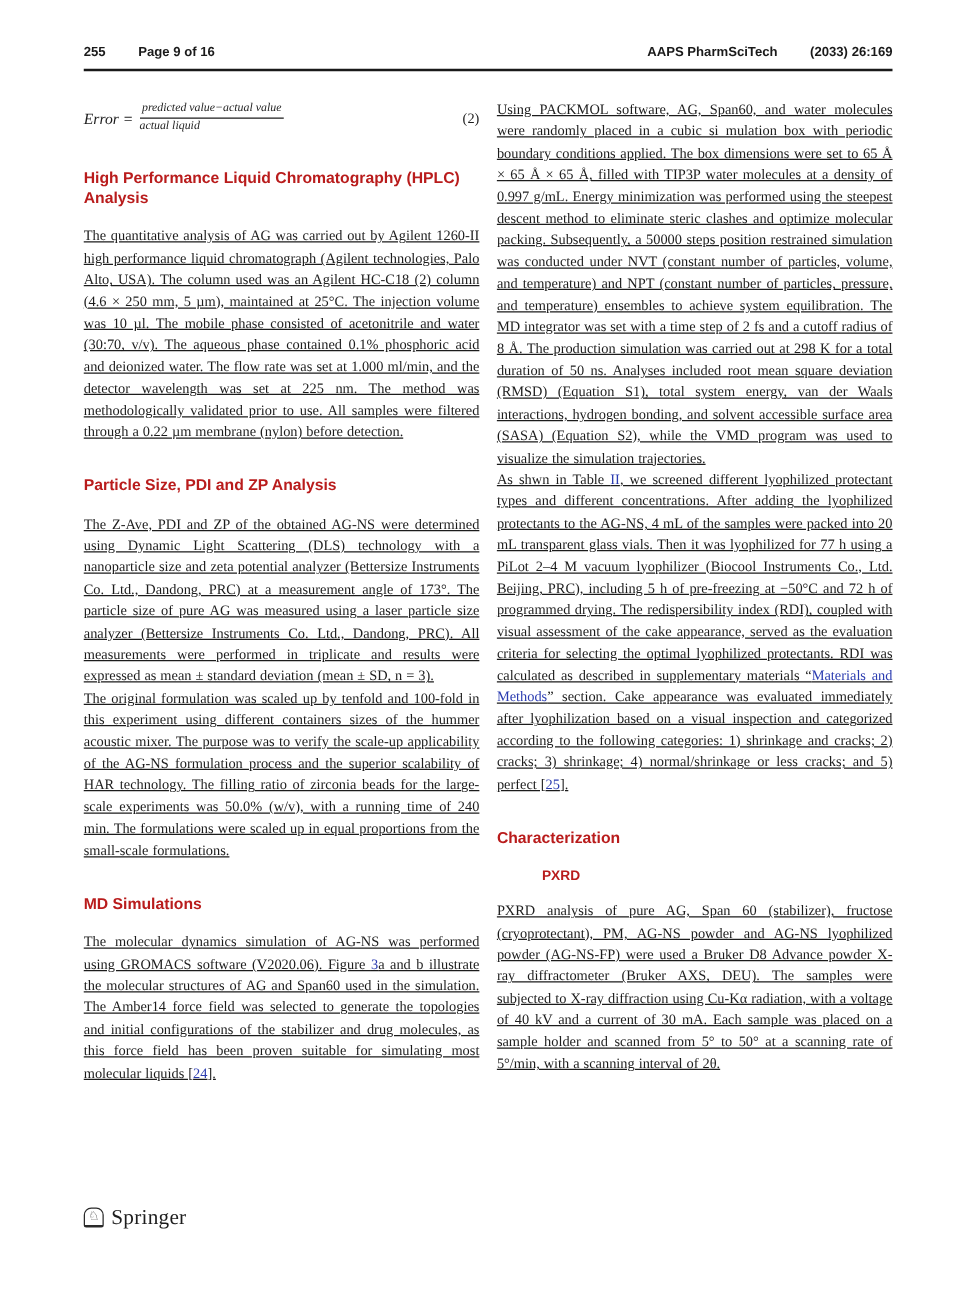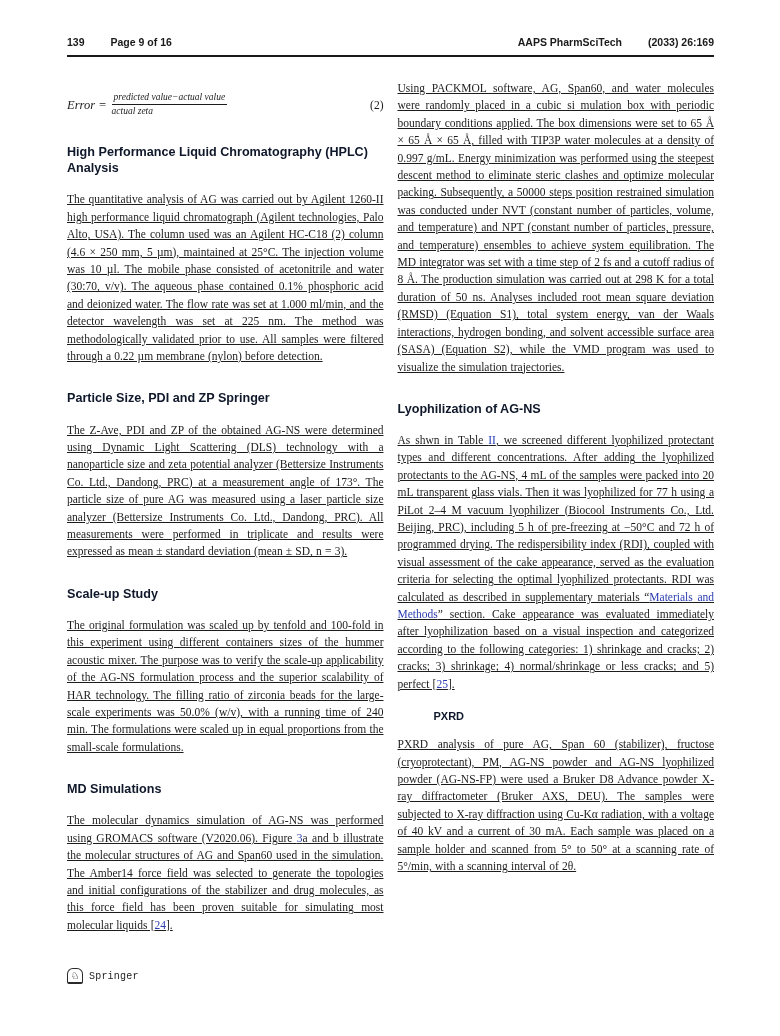--- a/index.html
+++ b/index.html
@@ -24,34 +24,34 @@
     font-size: 10.5px; font-weight: 700; color: #1a1a1a;
     padding-bottom: 7px;
     border-bottom: 2px solid #1a1a1a;
   }
   .hdr .grp { display: flex; gap: 26px; }
   .hdr .grp.right { }
   
   .cols { display: flex; gap: 14px; margin-top: 21px; }
   .col { flex: 1 1 0; min-width: 0; }
   
-  .eq-row { display: flex; align-items: center; margin: 14px 0 2px 0; }
+  .eq-row { display: flex; align-items: center; margin: 4px 0 2px 0; }
   .eq-lhs { font-style: italic; font-size: 12.5px; }
   .frac { display: inline-block; vertical-align: middle; margin-left: 5px; }
   .frac .num {
     display: block; font-style: italic; font-size: 9.5px;
     border-bottom: 1px solid #1c1c1c; padding: 0 2px 1px 2px; line-height: 1.2;
   }
   .frac .den { display: block; font-style: italic; font-size: 9.5px; line-height: 1.35; }
   .eq-no { margin-left: auto; font-size: 11.5px; }
   
   .sec-h {
     font-family: "Liberation Sans", sans-serif;
     font-weight: 700; font-size: 12.6px; line-height: 1.28;
-    color: #0f172a; margin: 25px 0 15px 0;
+    color: #b91c1c; margin: 25px 0 15px 0;
   }
   .sec-h.sub { font-size: 11px; margin: 16px 0 13px 0; padding-left: 36px; }
   .para {
     font-size: 11.5px; line-height: 17.4px;
     text-align: justify; margin: 0 0 0 0;
     word-spacing: 0.3px;
     text-decoration: underline;
   }
   a.ref { color: #2b3cb0; text-decoration: none; cursor: pointer; }
   
@@ -59,65 +59,64 @@
     position: absolute; left: 67px; bottom: 52px;
     display: flex; align-items: center; gap: 6px;
   }
   .spr-logo {
     display: inline-flex; align-items: center; justify-content: center;
     width: 14px; height: 13px;
     border: 1.2px solid #2a2a2a; border-radius: 6px 6px 2px 2px;
     border-bottom-width: 2.5px;
     font-size: 10px; line-height: 1; color: #2a2a2a;
   }
-  .spr-name { font-family: Liberation Mono, monospace; font-size: 10px; color: #1d1d1d; letter-spacing: 0.2px; text-align: right; }
+  .spr-name { font-family: Liberation Serif, serif; font-size: 17px; color: #1d1d1d; letter-spacing: 0.2px; text-align: right; }
 </style>
 </head>
 <body>
 
 <div class="page">
 
   <div class="hdr">
     <div class="grp">
-      <span>139</span>
+      <span>255</span>
       <span>Page 9 of 16</span>
     </div>
     <div class="grp right">
       <span>AAPS PharmSciTech</span>
       <span>(2033) 26:169</span>
     </div>
   </div>
 
   <div class="cols">
     <div class="col">
       <div class="eq-row">
         <span class="eq-lhs">Error =</span>
         <span class="frac">
           <span class="num">predicted value−actual value</span>
-          <span class="den">actual zeta</span>
+          <span class="den">actual liquid</span>
         </span>
         <span class="eq-no">(2)</span>
       </div>
       <div id="left-sections">
           <div class="sec-h" style="margin-top: 26px;">High Performance Liquid Chromatography (HPLC) Analysis</div>
           <p class="para">The quantitative analysis of AG was carried out by Agilent 1260-II high performance liquid chromatograph (Agilent technologies, Palo Alto, USA). The column used was an Agilent HC-C18 (2) column (4.6 × 250 mm, 5 µm), maintained at 25°C. The injection volume was 10 µl. The mobile phase consisted of acetonitrile and water (30:70, v/v). The aqueous phase contained 0.1% phosphoric acid and deionized water. The flow rate was set at 1.000 ml/min, and the detector wavelength was set at 225 nm. The method was methodologically validated prior to use. All samples were filtered through a 0.22 µm membrane (nylon) before detection.</p>
-          <div class="sec-h">Particle Size, PDI and ZP Springer</div>
+          <div class="sec-h">Particle Size, PDI and ZP Analysis</div>
           <p class="para">The Z-Ave, PDI and ZP of the obtained AG-NS were determined using Dynamic Light Scattering (DLS) technology with a nanoparticle size and zeta potential analyzer (Bettersize Instruments Co. Ltd., Dandong, PRC) at a measurement angle of 173°. The particle size of pure AG was measured using a laser particle size analyzer (Bettersize Instruments Co. Ltd., Dandong, PRC). All measurements were performed in triplicate and results were expressed as mean ± standard deviation (mean ± SD, n = 3).</p>
-          <div class="sec-h">Scale-up Study</div>
           <p class="para">The original formulation was scaled up by tenfold and 100-fold in this experiment using different containers sizes of the hummer acoustic mixer. The purpose was to verify the scale-up applicability of the AG-NS formulation process and the superior scalability of HAR technology. The filling ratio of zirconia beads for the large-scale experiments was 50.0% (w/v), with a running time of 240 min. The formulations were scaled up in equal proportions from the small-scale formulations.</p>
           <div class="sec-h">MD Simulations</div>
           <p class="para">The molecular dynamics simulation of AG-NS was performed using GROMACS software (V2020.06). Figure <a class="ref">3</a>a and b illustrate the molecular structures of AG and Span60 used in the simulation. The Amber14 force field was selected to generate the topologies and initial configurations of the stabilizer and drug molecules, as this force field has been proven suitable for simulating most molecular liquids [<a class="ref">24</a>].</p>
         </div>
     </div>
 
     <div class="col">
       <div id="right-sections">
           <p class="para" style="margin-top: 2px;">Using PACKMOL software, AG, Span60, and water molecules were randomly placed in a cubic si mulation box with periodic boundary conditions applied. The box dimensions were set to 65 Å × 65 Å × 65 Å, filled with TIP3P water molecules at a density of 0.997 g/mL. Energy minimization was performed using the steepest descent method to eliminate steric clashes and optimize molecular packing. Subsequently, a 50000 steps position restrained simulation was conducted under NVT (constant number of particles, volume, and temperature) and NPT (constant number of particles, pressure, and temperature) ensembles to achieve system equilibration. The MD integrator was set with a time step of 2 fs and a cutoff radius of 8 Å. The production simulation was carried out at 298 K for a total duration of 50 ns. Analyses included root mean square deviation (RMSD) (Equation S1), total system energy, van der Waals interactions, hydrogen bonding, and solvent accessible surface area (SASA) (Equation S2), while the VMD program was used to visualize the simulation trajectories.</p>
-          <div class="sec-h">Lyophilization of AG-NS</div>
           <p class="para">As shwn in Table <a class="ref">II</a>, we screened different lyophilized protectant types and different concentrations. After adding the lyophilized protectants to the AG-NS, 4 mL of the samples were packed into 20 mL transparent glass vials. Then it was lyophilized for 77 h using a PiLot 2–4 M vacuum lyophilizer (Biocool Instruments Co., Ltd. Beijing, PRC), including 5 h of pre-freezing at −50°C and 72 h of programmed drying. The redispersibility index (RDI), coupled with visual assessment of the cake appearance, served as the evaluation criteria for selecting the optimal lyophilized protectants. RDI was calculated as described in supplementary materials “<a class="ref">Materials and Methods</a>” section. Cake appearance was evaluated immediately after lyophilization based on a visual inspection and categorized according to the following categories: 1) shrinkage and cracks; 2) cracks; 3) shrinkage; 4) normal/shrinkage or less cracks; and 5) perfect [<a class="ref">25</a>].</p>
+          <div class="sec-h">Characterization</div>
           <div class="sec-h sub">PXRD</div>
           <p class="para">PXRD analysis of pure AG, Span 60 (stabilizer), fructose (cryoprotectant), PM, AG-NS powder and AG-NS lyophilized powder (AG-NS-FP) were used a Bruker D8 Advance powder X-ray diffractometer (Bruker AXS, DEU). The samples were subjected to X-ray diffraction using Cu-Kα radiation, with a voltage of 40 kV and a current of 30 mA. Each sample was placed on a sample holder and scanned from 5° to 50° at a scanning rate of 5°/min, with a scanning interval of 2θ.</p>
         </div>
     </div>
   </div>
 
   <div class="footer">
     <span class="spr-logo">♘</span>
     <span class="spr-name">Springer</span>
   </div>

